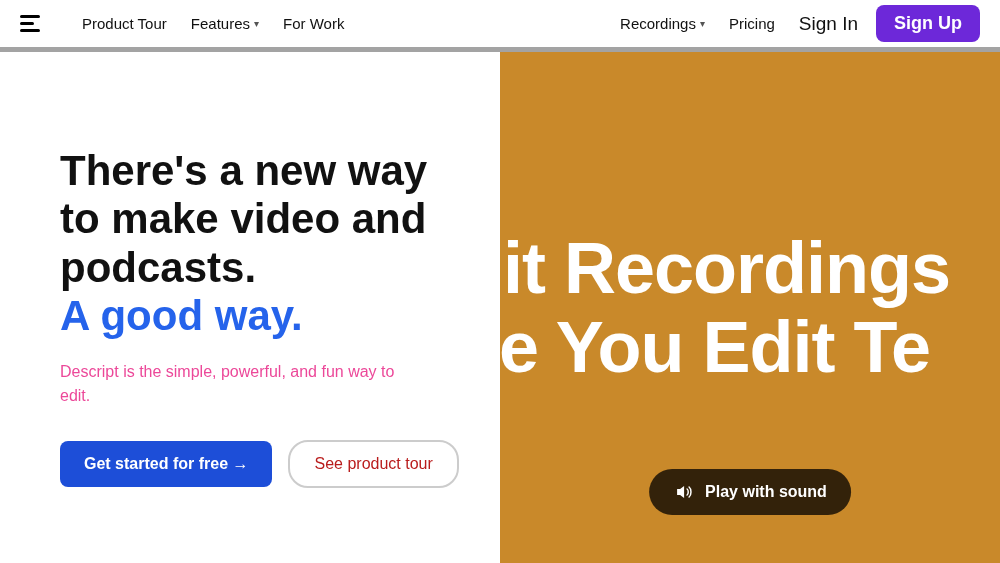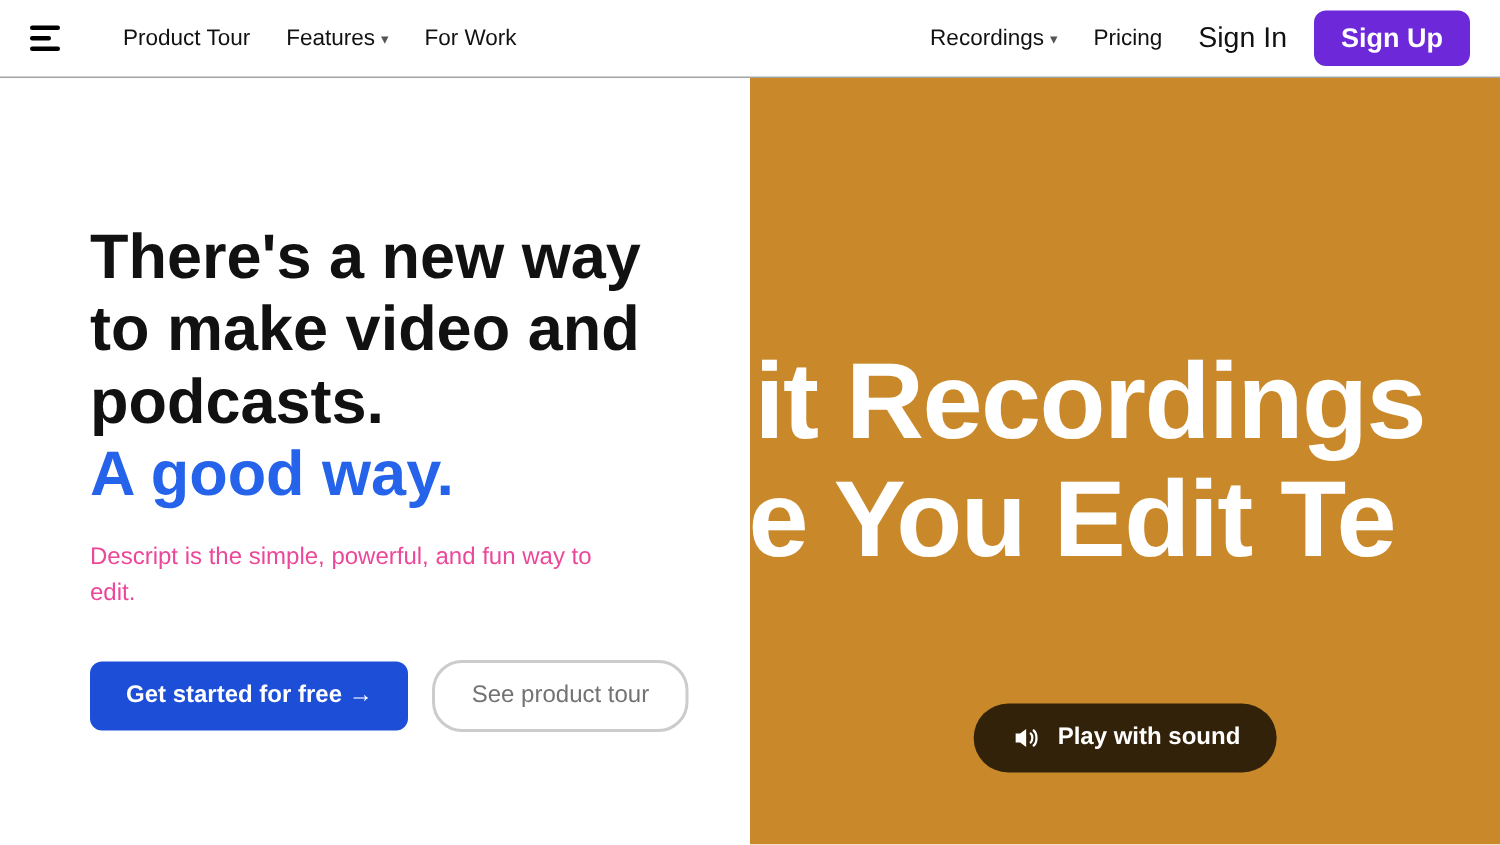--- a/index.html
+++ b/index.html
@@ -10,21 +10,21 @@
       height: 563px;
       overflow: hidden;
     }
 
     
     nav {
       display: flex;
       align-items: center;
       padding: 0 20px;
       height: 52px;
-      border-bottom: 1px solid #a3a3a3;
+      border-bottom: 5px solid #a3a3a3;
       background: #fff;
       position: relative;
       z-index: 10;
     }
     .nav-logo {
       display: flex;
       align-items: center;
       margin-right: 24px;
     }
     .nav-logo-icon {
@@ -142,21 +142,21 @@
       border-radius: 8px;
       cursor: pointer;
       border: none;
       display: flex;
       align-items: center;
       gap: 8px;
       white-space: nowrap;
     }
     .btn-secondary {
       background: #fff;
-      color: #737373;
+      color: #b91c1c;
       font-size: 16px;
       font-weight: 500;
       padding: 13px 24px;
       border-radius: 20px;
       cursor: pointer;
       border: 2px solid #ccc;
       white-space: nowrap;
       text-align: right;
     }
 

